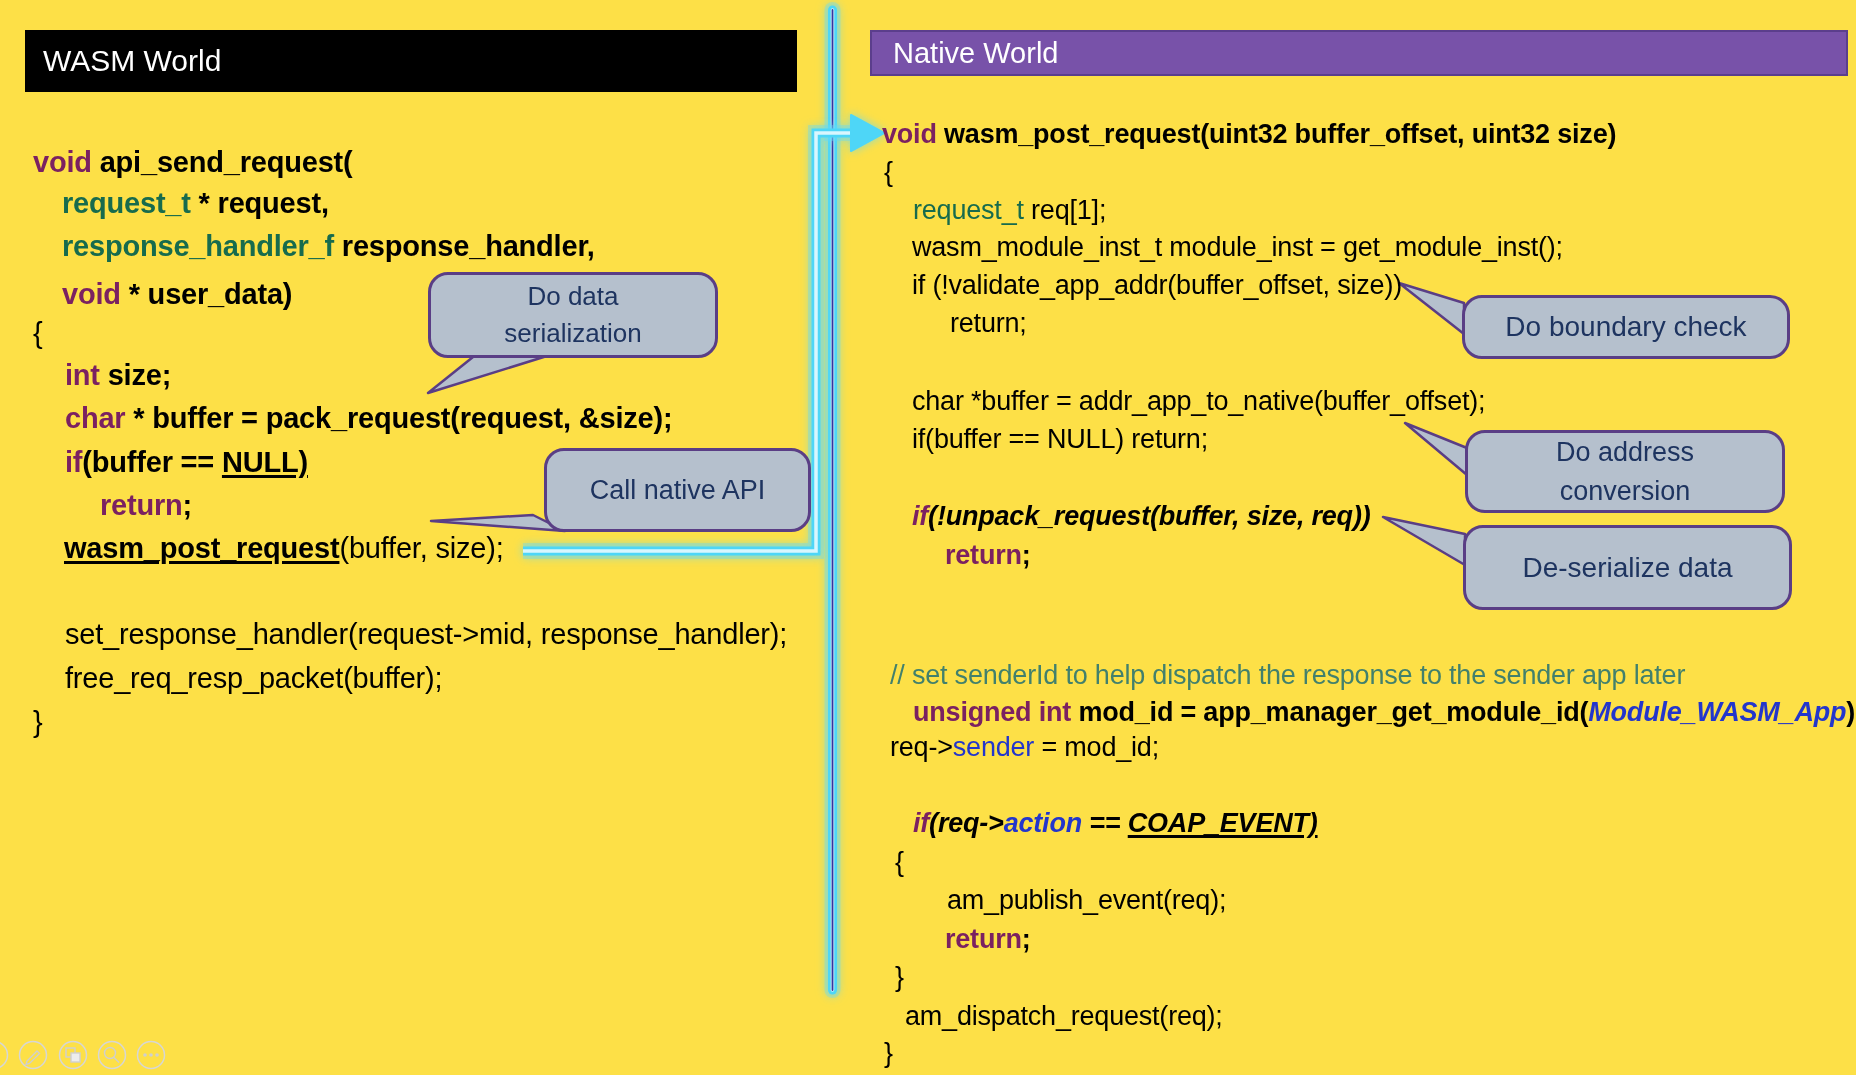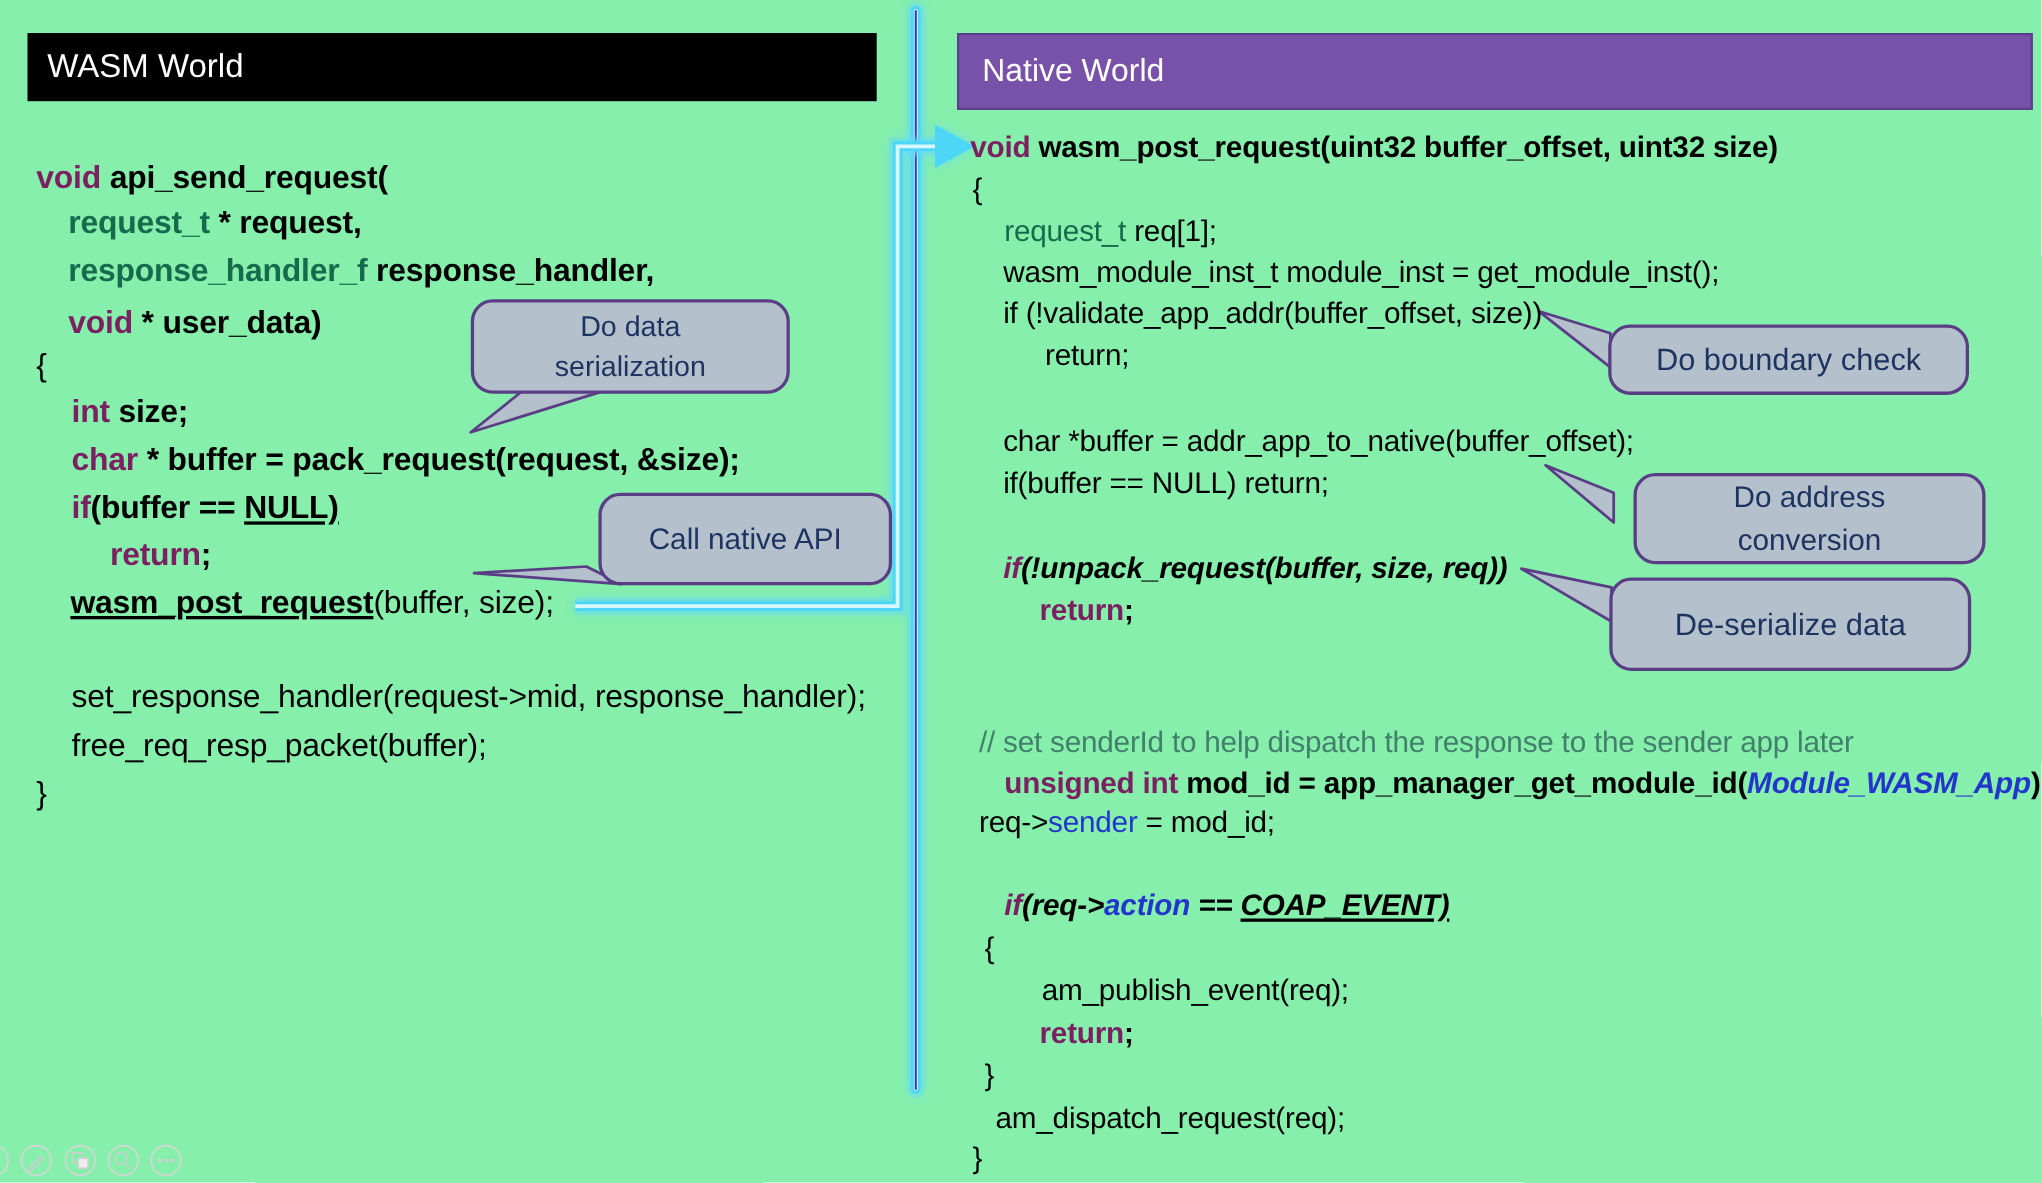--- a/index.html
+++ b/index.html
@@ -1,21 +1,21 @@
 <!DOCTYPE html>
 <html style="--kw: #7B2161; --ty: #176B4D; --blue: #2336CC; --comment: #42806C; --purpleBar: #7852A9; --purpleBarBorder: #5B3E8C; --bubbleFill: #B5C0CD; --bubbleBorder: #5A3E85; --bubbleText: #1E3460;"><head>
 <meta charset="utf-8">
 <style>
   html,body{margin:0;padding:0;background:#fff;}
-  .stage{position:relative;width:1856px;height:1075px;background:#86efac;overflow:hidden;
+  .stage{position:relative;width:1856px;height:1075px;background:#fde047;overflow:hidden;
          font-family:"Liberation Sans","DejaVu Sans",sans-serif;}
   .hdr{position:absolute;display:flex;align-items:center;box-sizing:border-box;}
   .hdr-left{left:25px;top:30px;width:772px;height:62px;background:#000;color:#fff;
             font-size:30px;padding-left:18px;}
-  .hdr-right{left:870px;top:30px;width:978px;height:70px;background:var(--purpleBar);
+  .hdr-right{left:870px;top:30px;width:978px;height:46px;background:var(--purpleBar);
              border:2px solid var(--purpleBarBorder);color:#fff;font-size:29px;padding-left:21px;}
   .code-line{position:absolute;white-space:pre;color:#000;letter-spacing:-0.2px;}
   .b{font-weight:bold;}
   .i{font-style:italic;margin-top:48px;}
   .u{text-decoration:underline;text-decoration-thickness:2.5px;text-underline-offset:3px;}
   .kw{color:var(--kw);}
   .ty{color:var(--ty);}
   .bl{color:var(--blue);}
   .cm{color:var(--comment);}
   .bubble{position:absolute;box-sizing:border-box;background:var(--bubbleFill);
@@ -100,21 +100,21 @@
       <div class="bubble" style="left: 428px; top: 272px; width: 290px; height: 86px; font-size: 26px;">
         <div>Do data</div>
         <div>serialization</div>
       </div>
       <div class="bubble" style="left: 528px; top: 448px; width: 267px; height: 84px; font-size: 27px; margin-left: 16px;">
         <div>Call native API</div>
       </div>
       <div class="bubble" style="left: 1462px; top: 295px; width: 328px; height: 64px; font-size: 28px;">
         <div>Do boundary check</div>
       </div>
-      <div class="bubble" style="left: 1465px; top: 430px; width: 320px; height: 83px; font-size: 27px; margin-left: 20px;">
+      <div class="bubble" style="left: 1465px; top: 430px; width: 320px; height: 83px; font-size: 27px;">
         <div>Do address</div>
         <div>conversion</div>
       </div>
       <div class="bubble" style="left: 1463px; top: 525px; width: 329px; height: 85px; font-size: 28px;">
         <div>De-serialize data</div>
       </div>
     </div>
 
   <svg class="ctl" width="200" height="45">
     <g stroke="#D6D6D6" fill="none" stroke-width="1.5">

